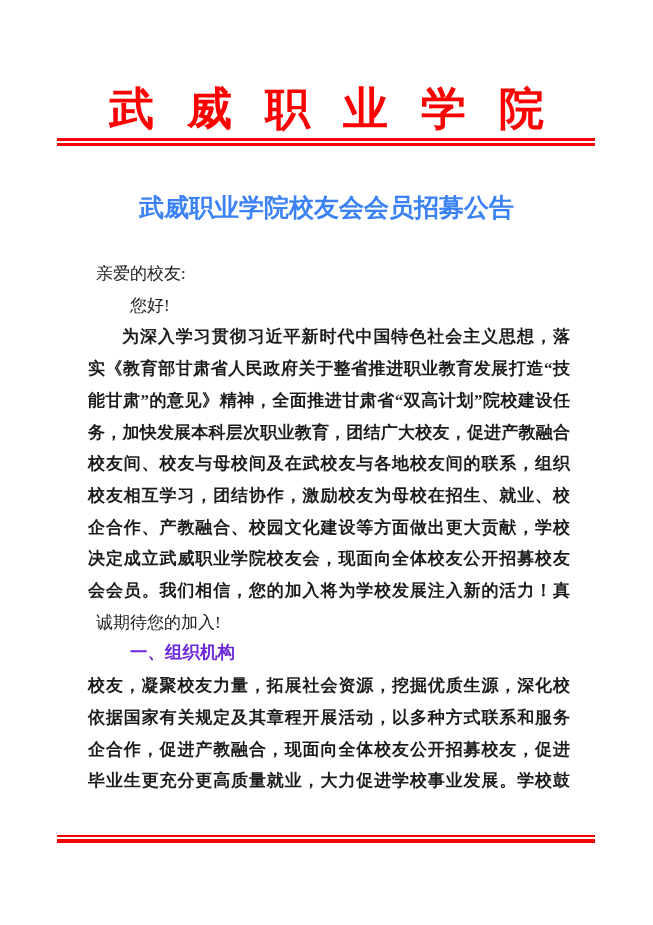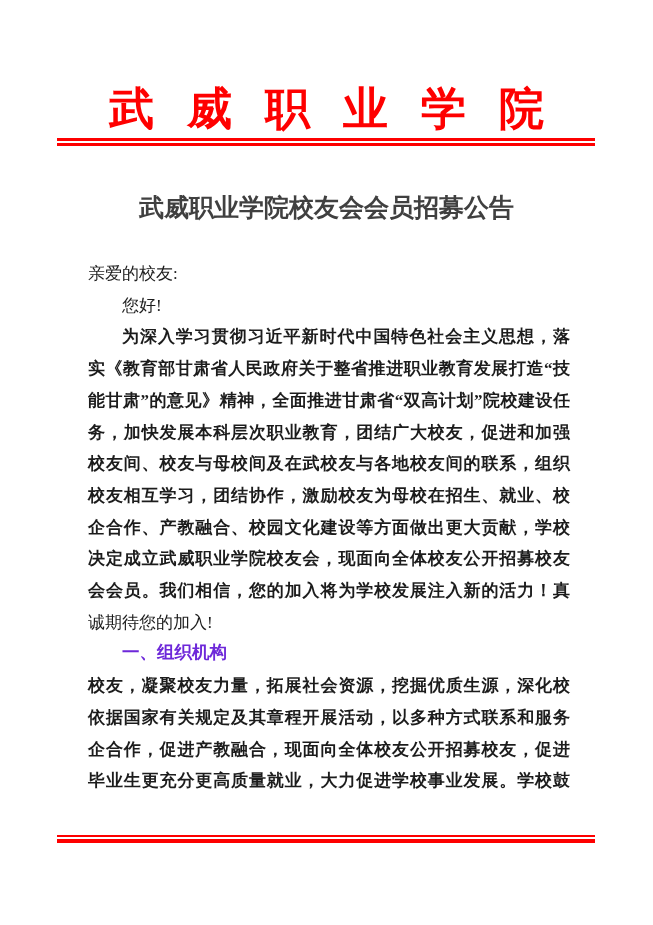--- a/index.html
+++ b/index.html
@@ -53,21 +53,21 @@
   }
   
   .doc-title {
     position: absolute;
     top: 192px;
     left: 0;
     width: 653px;
     text-align: center;
     font-size: 25px;
     font-weight: bold;
-    color: #404040;
+    color: #3b82f6;
     line-height: 1.3;
     white-space: nowrap;
   }
   
   .doc-body {
     position: absolute;
     top: 258px;
     left: 88px;
     width: 482px;
     font-size: 17px;
@@ -77,20 +77,21 @@
   .line { width: 100%; }
   .line.just {
     text-align: justify;
     text-align-last: justify;
     text-justify: inter-character;
     font-weight: bold;
   }
   .line.left {
     text-align: center;
     text-align-last: left;
+    margin-left: 8px;
   }
   .line.indent { text-indent: 34px; }
   .line.heading {
     font-family: Liberation Mono, monospace;
     font-weight: bold;
     font-size: 17.5px;
     color: #6d28d9;
   }
 </style>
 </head>
@@ -103,21 +104,21 @@
   <div class="rule rule-header"></div>
 
   <div class="doc-title">武威职业学院校友会会员招募公告</div>
 
   <div class="doc-body">
       <div class="line left">亲爱的校友:</div>
       <div class="line left indent">您好!</div>
       <div class="line just indent">为深入学习贯彻习近平新时代中国特色社会主义思想，落</div>
       <div class="line just">实《教育部甘肃省人民政府关于整省推进职业教育发展打造“技</div>
       <div class="line just">能甘肃”的意见》精神，全面推进甘肃省“双高计划”院校建设任</div>
-      <div class="line just">务，加快发展本科层次职业教育，团结广大校友，促进和加强</div>
+      <div class="line just">务，加快发展本科层次职业教育，团结广大校友，促进产教融合</div>
       <div class="line just">校友间、校友与母校间及在武校友与各地校友间的联系，组织</div>
       <div class="line just">校友相互学习，团结协作，激励校友为母校在招生、就业、校</div>
       <div class="line just">企合作、产教融合、校园文化建设等方面做出更大贡献，学校</div>
       <div class="line just">决定成立武威职业学院校友会，现面向全体校友公开招募校友</div>
       <div class="line just">会会员。我们相信，您的加入将为学校发展注入新的活力！真</div>
       <div class="line left">诚期待您的加入!</div>
       <div class="line left indent heading">一、组织机构</div>
       <div class="line just">校友，凝聚校友力量，拓展社会资源，挖掘优质生源，深化校</div>
       <div class="line just">依据国家有关规定及其章程开展活动，以多种方式联系和服务</div>
       <div class="line just">企合作，促进产教融合，现面向全体校友公开招募校友，促进</div>

